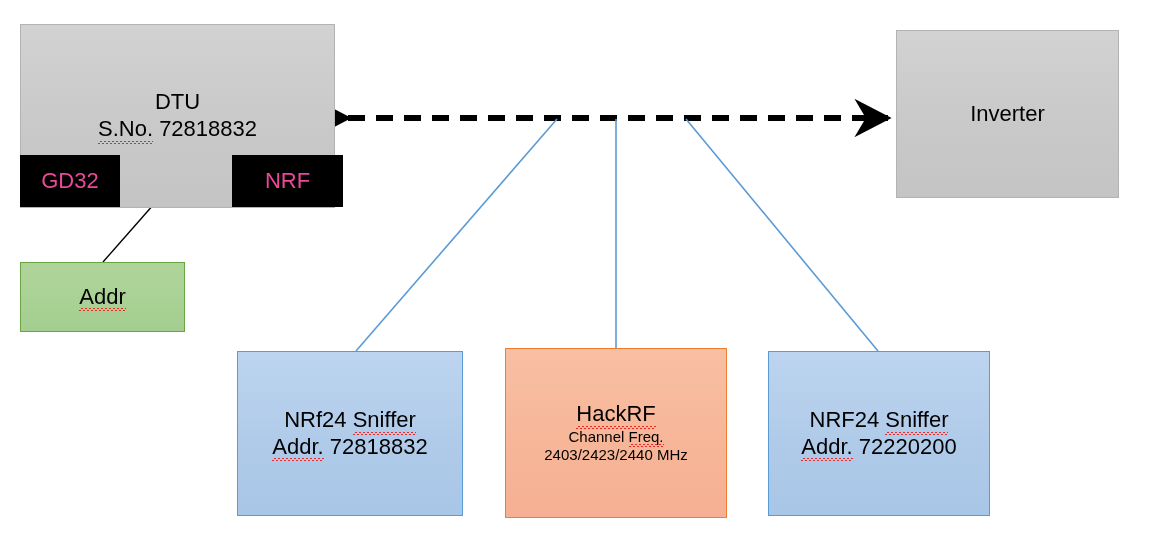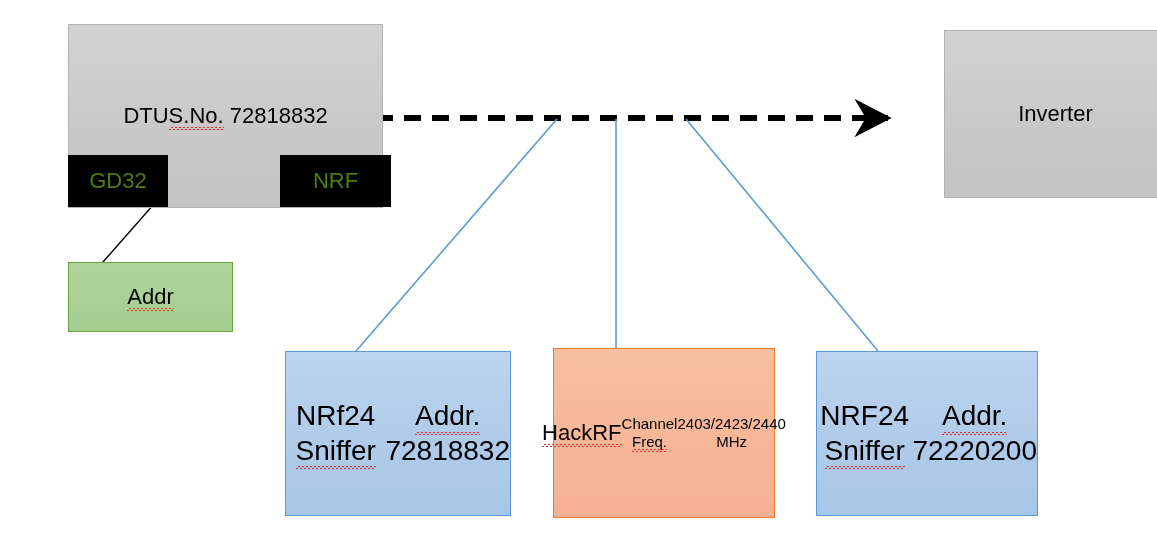--- a/index.html
+++ b/index.html
@@ -14,61 +14,61 @@
     position: relative;
     width: 1157px;
     height: 543px;
     background: #ffffff;
     overflow: hidden;
   }
   .box {
     position: absolute;
     box-sizing: border-box;
     display: flex;
+    flex-direction: column;
     align-items: center;
     justify-content: center;
     text-align: center;
     line-height: 1.22;
     color: #000000;
-    margin-left: 48px;
   }
   
   .grey-box {
     background: linear-gradient(180deg, #d2d2d2 0%, #c9c9c9 55%, #c4c4c4 100%);
     border: 1px solid #b3b3b3;
     font-size: 22px;
   }
   #dtu-box { left: 20px; top: 24px; width: 315px; height: 184px; }
   #inverter-box { left: 896px; top: 30px; width: 223px; height: 168px; gap: 16px; }
   .grey-box .line1 { display: block; }
   .grey-box .line2 { display: block; text-align: right; }
 
   
   .black-box {
     background: #000000;
     border: 1px solid #000000;
-    color: #4d7c0f;
+    color: #ec4899;
     font-size: 22px;
   }
   #gd32-box { left: 20px; top: 155px; width: 100px; height: 52px; }
   #nrf-box  { left: 232px; top: 155px; width: 111px; height: 52px; }
 
   
   #logic-box {
     left: 20px; top: 262px; width: 165px; height: 70px;
     background: linear-gradient(180deg, #afd49a 0%, #a9d195 60%, #a4cd90 100%);
     border: 1px solid #6aa544;
     font-size: 22px;
   }
 
   
   .blue-box {
     background: linear-gradient(180deg, #bcd4ef 0%, #b0cbe9 55%, #a8c6e7 100%);
     border: 1px solid #5b9bd5;
-    font-size: 28px;
+    font-size: 22px;
   }
   #sniffer1-box { left: 237px; top: 351px; width: 226px; height: 165px; }
   #sniffer2-box { left: 768px; top: 351px; width: 222px; height: 165px; }
 
   
   #hackrf-box {
     left: 505px; top: 348px; width: 222px; height: 170px;
     background: linear-gradient(180deg, #f8bfa3 0%, #f7b698 55%, #f6b093 100%);
     border: 1px solid #ed7d31;
   }

